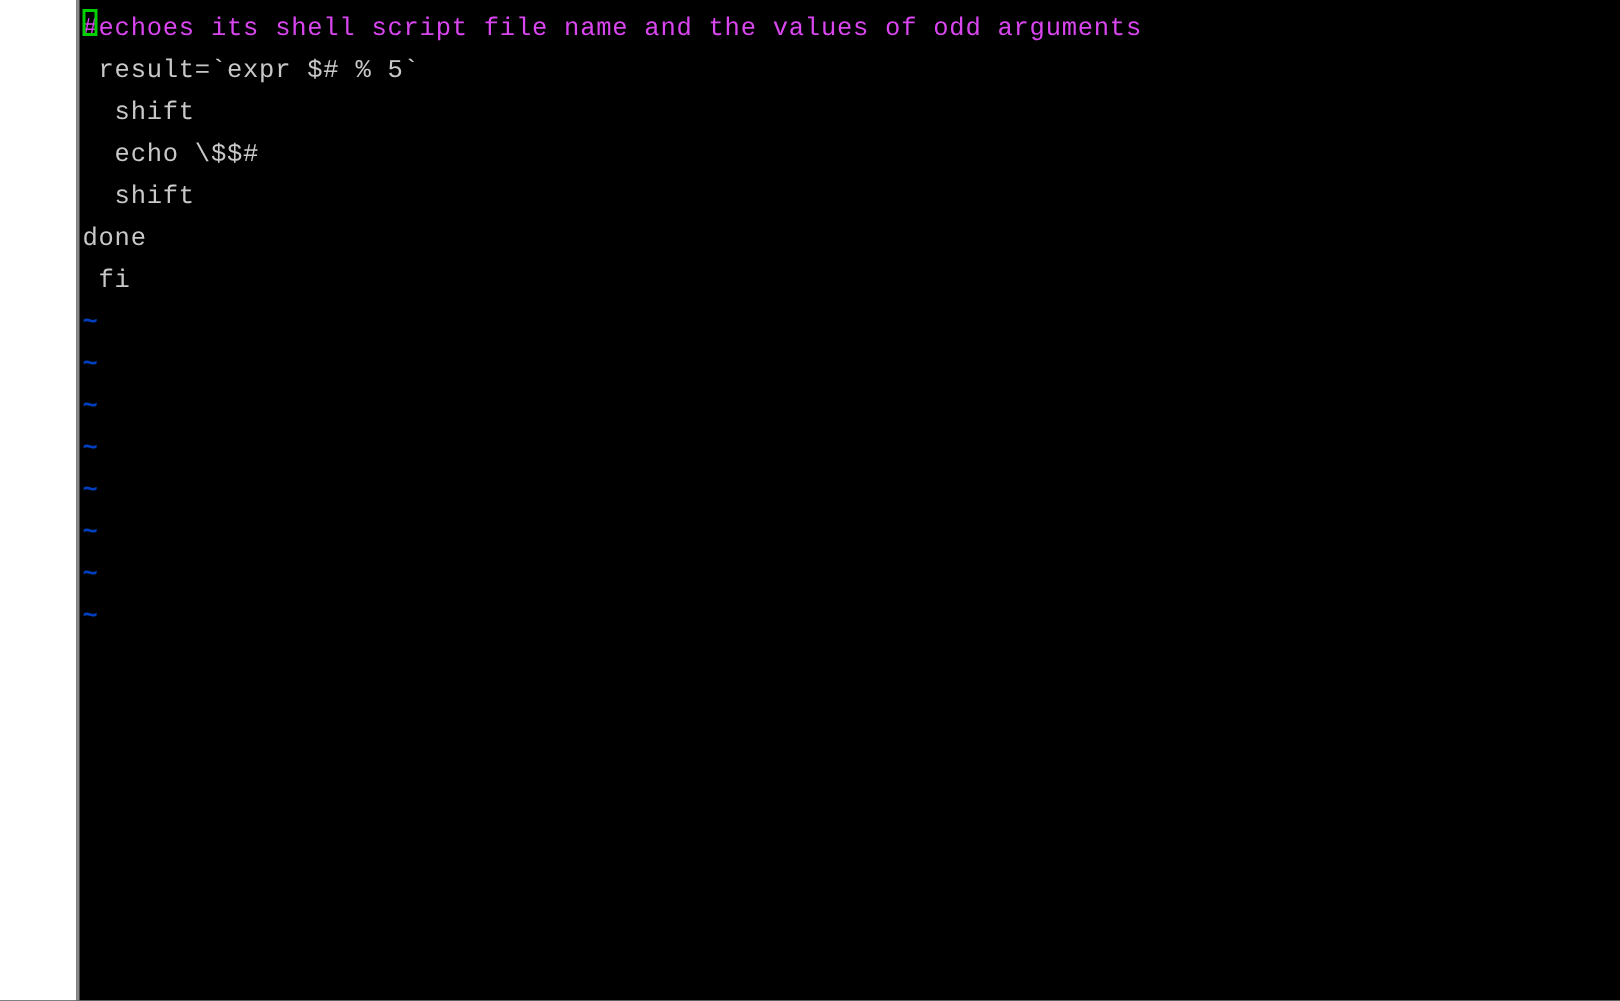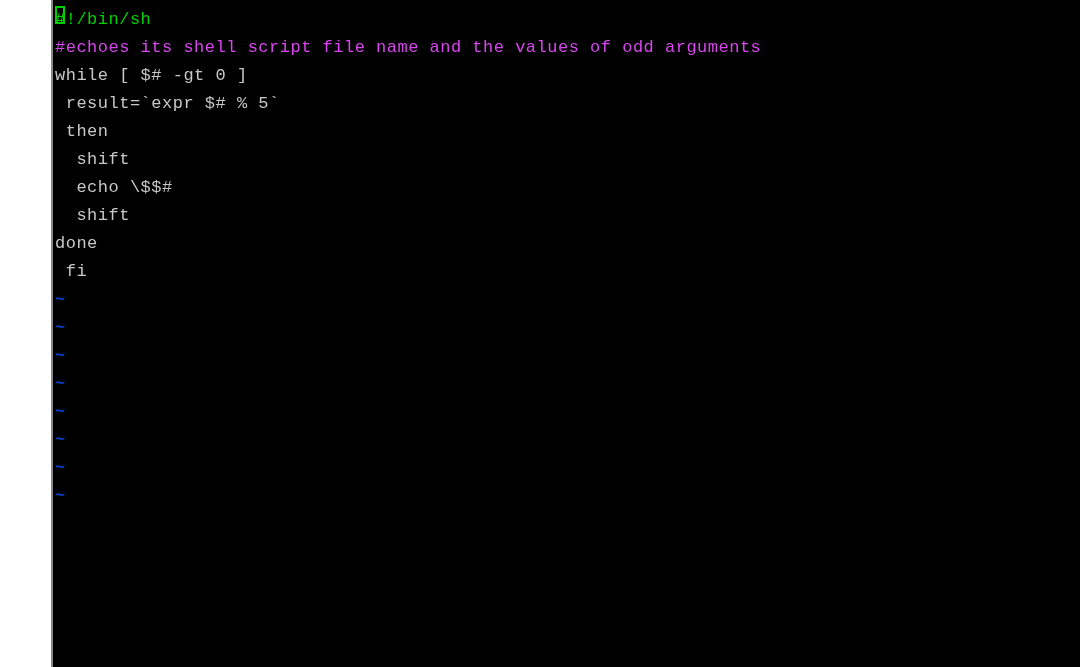--- a/index.html
+++ b/index.html
@@ -51,26 +51,23 @@
     .tilde {
       color: #0040c0;
       font-weight: bold;
     }
   </style>
 </head>
 <body>
 
 <div class="terminal">
   <div class="cursor"></div>
-  <div class="line"><span class="shebang">#</span><span class="shebang">!/bin/sh</span></div>
   <div class="line comment">#echoes its shell script file name and the values of odd arguments</div>
   <div class="line"></div>
-  <div class="line">while [ $# -gt 0 ]</div>
   <div class="line"> result=`expr $# % 5`</div>
-  <div class="line"> then</div>
   <div class="line">  shift</div>
   <div class="line">  echo \$$#</div>
   <div class="line">  shift</div>
   <div class="line">done</div>
   <div class="line"> fi</div>
   <div class="line tilde">~</div>
   <div class="line tilde">~</div>
   <div class="line tilde">~</div>
   <div class="line tilde">~</div>
   <div class="line tilde">~</div>

